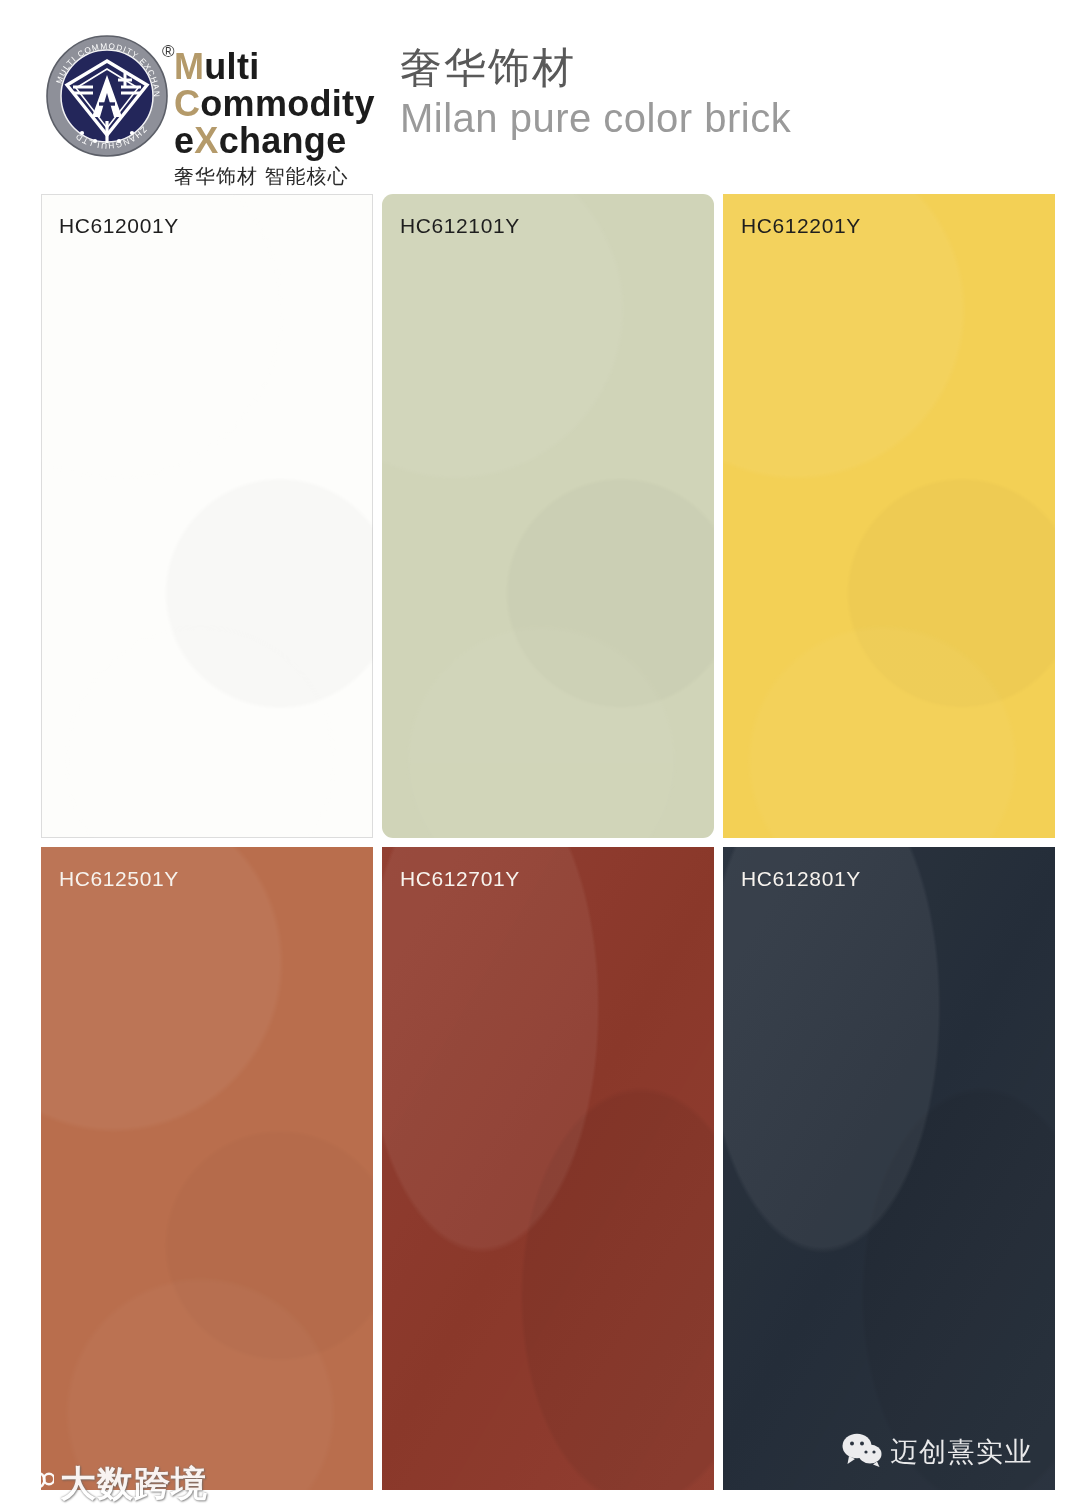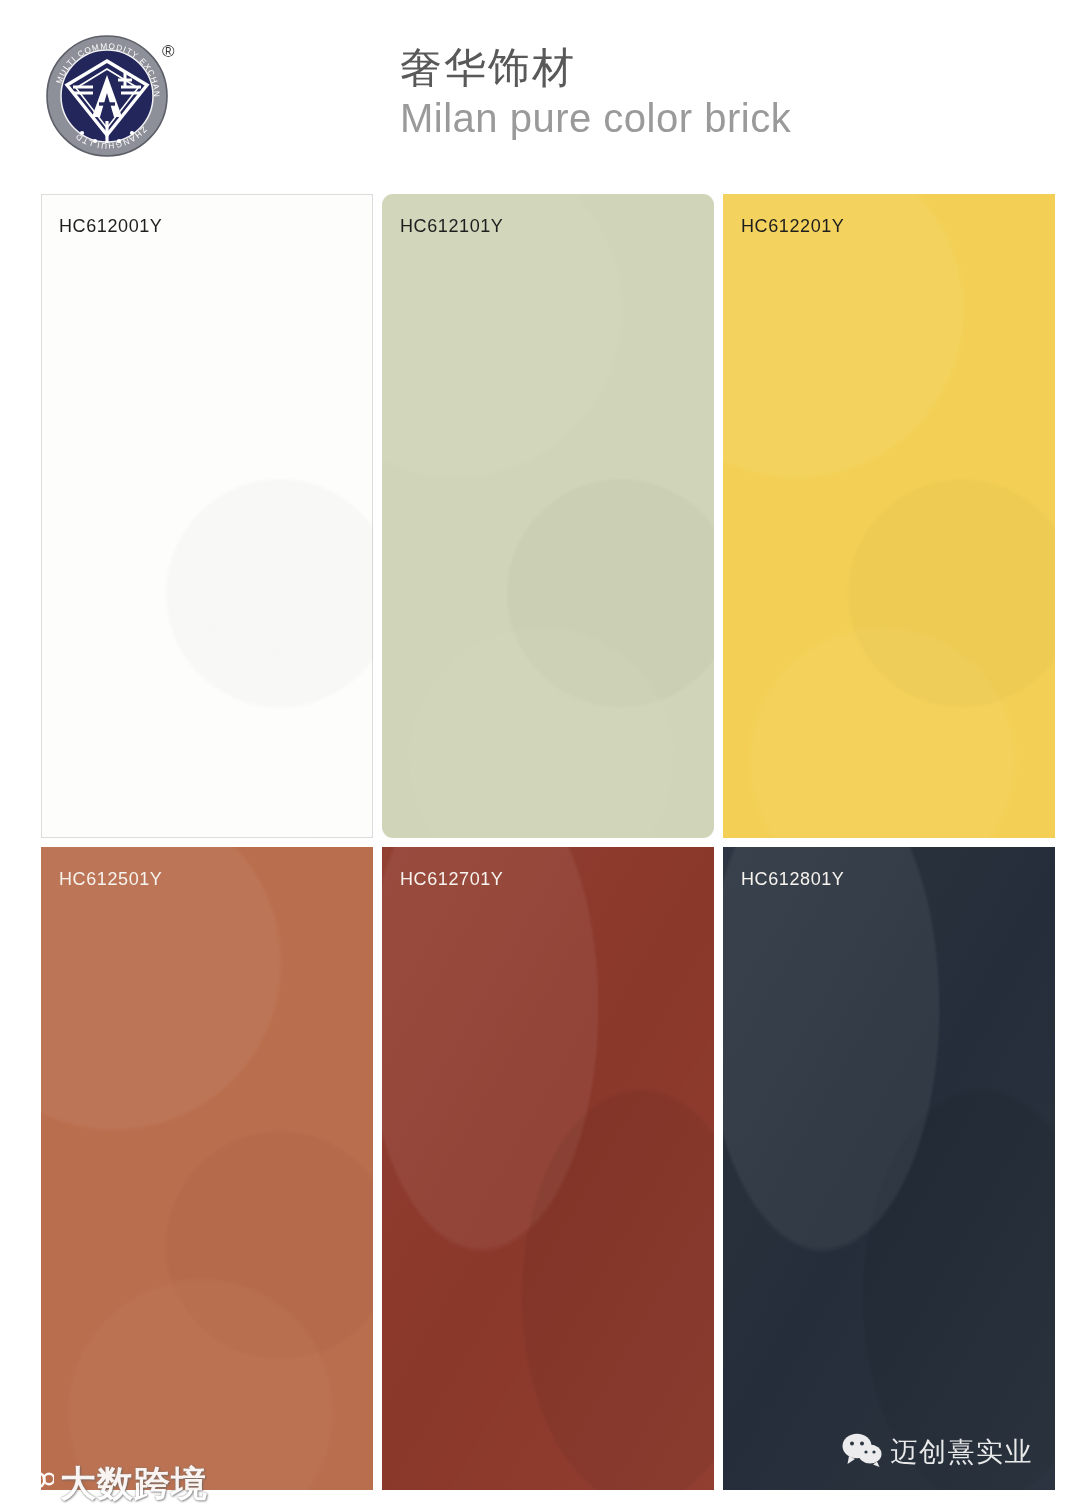--- a/index.html
+++ b/index.html
@@ -98,21 +98,21 @@
     position: relative;
     overflow: hidden;
   }
   .swatch.bordered {
     box-shadow: inset 0 0 0 1px #dcdcdc;
   }
   .swatch-code {
     position: absolute;
     left: 18px;
     top: 20px;
-    font-size: 18px;
+    font-size: 21px;
     letter-spacing: 0.6px;
     line-height: 24px;
   }
   .swatch-code.dark { color: #1e1e1e; }
   .swatch-code.light { color: #f7f3ee; }
 
   
   .tex {
     position: absolute;
     inset: 0;
@@ -212,20 +212,26 @@
           <circle cx="36" cy="98" r="2.1"></circle>
           <circle cx="49" cy="106" r="2.1"></circle>
           <circle cx="73" cy="106" r="2.1"></circle>
           <circle cx="86" cy="98" r="2.1"></circle>
         </g>
       </svg>
     </div>
 
     <span class="reg-mark">®</span>
 
+    <div class="brand-text">
+      <div class="bt-line l1"><span class="cap">M</span><span>ulti</span></div>
+      <div class="bt-line"><span class="cap">C</span><span>ommodity</span></div>
+      <div class="bt-line"><span>e</span><span class="cap">X</span><span>change</span></div>
+      <div class="tagline">奢华饰材  智能核心</div>
+    </div>
   </div>
 
   <div class="titles">
     <div class="title-cn">奢华饰材</div>
     <div class="title-en">Milan pure color brick</div>
   </div>
 </div>
 
 <div class="grid">
 

